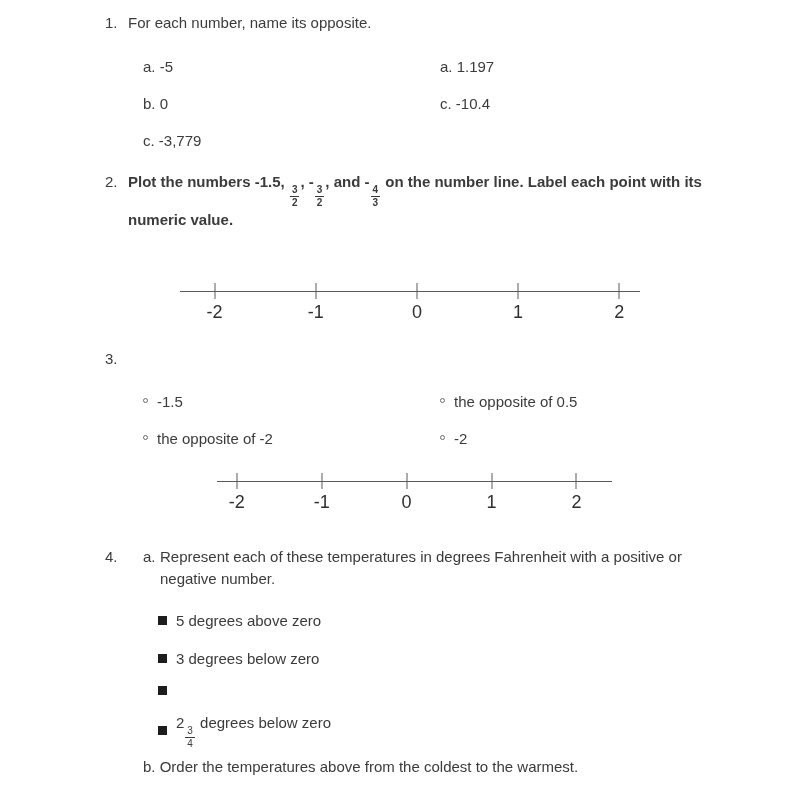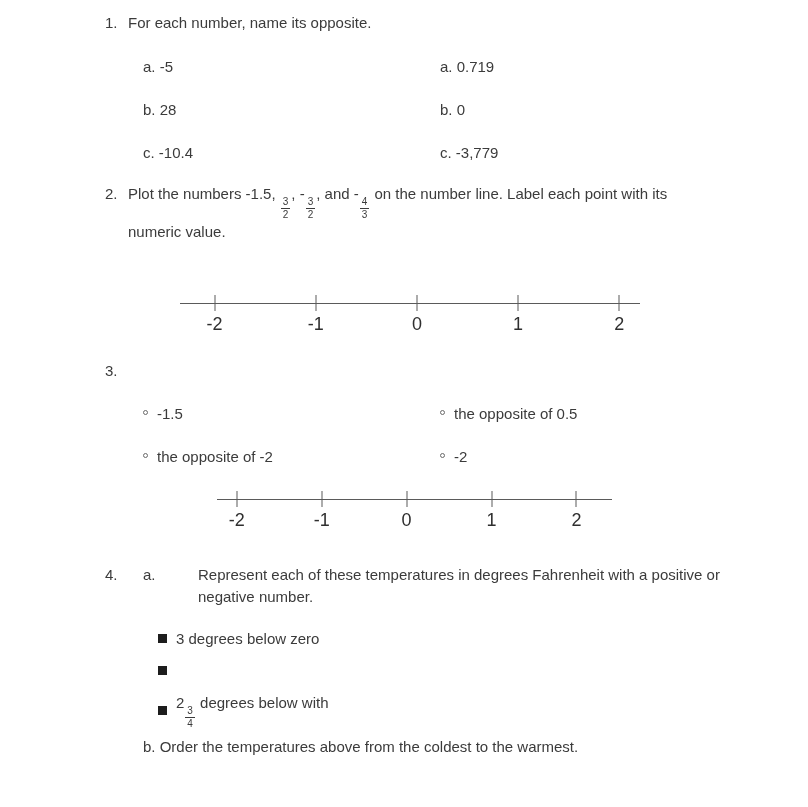--- a/index.html
+++ b/index.html
@@ -15,21 +15,21 @@
   .page { padding: 12px 40px 0 105px; }
 
   .q-row { display: flex; align-items: flex-start; }
   .q-num { flex: 0 0 23px; line-height: 1.45; }
   .q-num-wide { flex: 0 0 38px; line-height: 1.45; }
   .q-body { line-height: 1.45; }
 
   .two-col {
     display: grid;
     grid-template-columns: 297px 1fr;
-    row-gap: 22px;
+    row-gap: 16px;
     margin: 22px 0 0 38px;
   }
   .two-col p { line-height: 1.4; }
 
   
   .frac {
     display: inline-flex;
     flex-direction: column;
     align-items: center;
     font-size: 10px;
@@ -88,32 +88,31 @@
 
   <section class="section-q1">
     <div class="q-row">
       <span class="q-num">1.</span>
       <div class="q-body">
         <p>For each number, name its opposite.</p>
       </div>
     </div>
     <div class="two-col">
       <p>a. -5</p>
-      <p>a. 0.719</p>
-      <p>b. 28</p>
+      <p>a. 1.197</p>
       <p>b. 0</p>
       <p>c. -10.4</p>
       <p>c. -3,779</p>
     </div>
   </section>
 
   <section class="section-q2">
     <div class="q-row">
       <span class="q-num">2.</span>
-      <div class="q-body" style="width:595px;">
+      <div class="q-body" style="width:595px;font-weight:bold;">
         <span>Plot the numbers -1.5, </span><span class="frac">
             <span class="num">3</span>
             <span class="den">2</span>
           </span><span>, -</span><span class="frac">
             <span class="num">3</span>
             <span class="den">2</span>
           </span><span>, and -</span><span class="frac">
             <span class="num">4</span>
             <span class="den">3</span>
           </span><span> on the number line. Label each point with its numeric value.</span>
@@ -180,36 +179,40 @@
       </div>
     </div>
   </section>
 
   <section class="section-q4">
     <div class="q-row">
       <span class="q-num-wide">4.</span>
       <div class="q-body">
         <div class="q-row">
           <span class="q-num" style="flex:0 0 17px;">a.</span>
-          <div class="q-body" style="width:555px;margin-left:38px;">Represent each of these temperatures in degrees Fahrenheit with a positive or negative number.</div>
+          <div class="q-body" style="width:555px;">Represent each of these temperatures in degrees Fahrenheit with a positive or negative number.</div>
         </div>
         <div class="q4-items">
+          <div class="bullet-item">
+            <span class="square-bullet"></span>
+            <span>5 degrees above zero</span>
+          </div>
           <div class="bullet-item">
             <span class="square-bullet"></span>
             <span>3 degrees below zero</span>
           </div>
           <div class="bullet-item">
             <span class="square-bullet"></span>
           </div>
           <div class="bullet-item">
             <span class="square-bullet"></span>
             <span><span>2</span><span class="frac">
                   <span class="num">3</span>
                   <span class="den">4</span>
-                </span><span> degrees below with</span></span>
+                </span><span> degrees below zero</span></span>
           </div>
         </div>
         <p class="q4b">b. Order the temperatures above from the coldest to the warmest.</p>
       </div>
     </div>
   </section>
 
 </div>
 
 </body></html>

